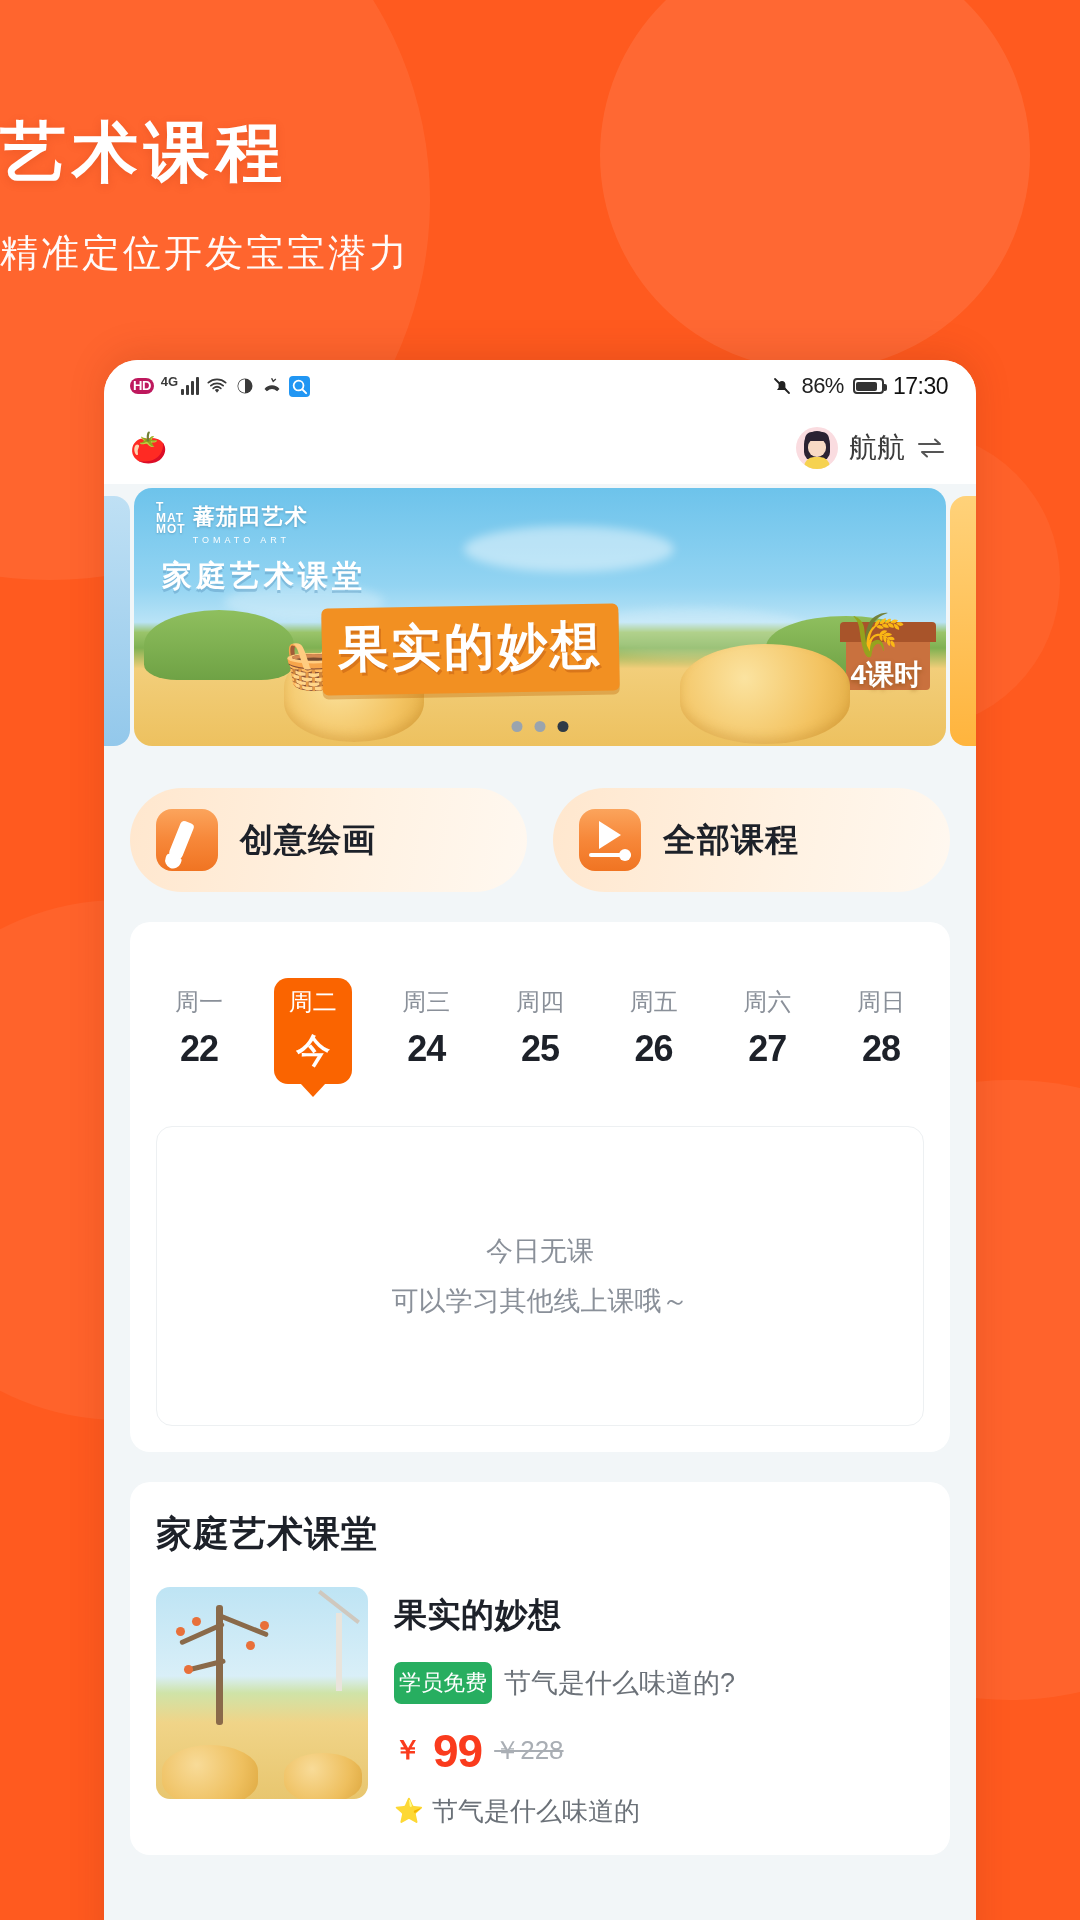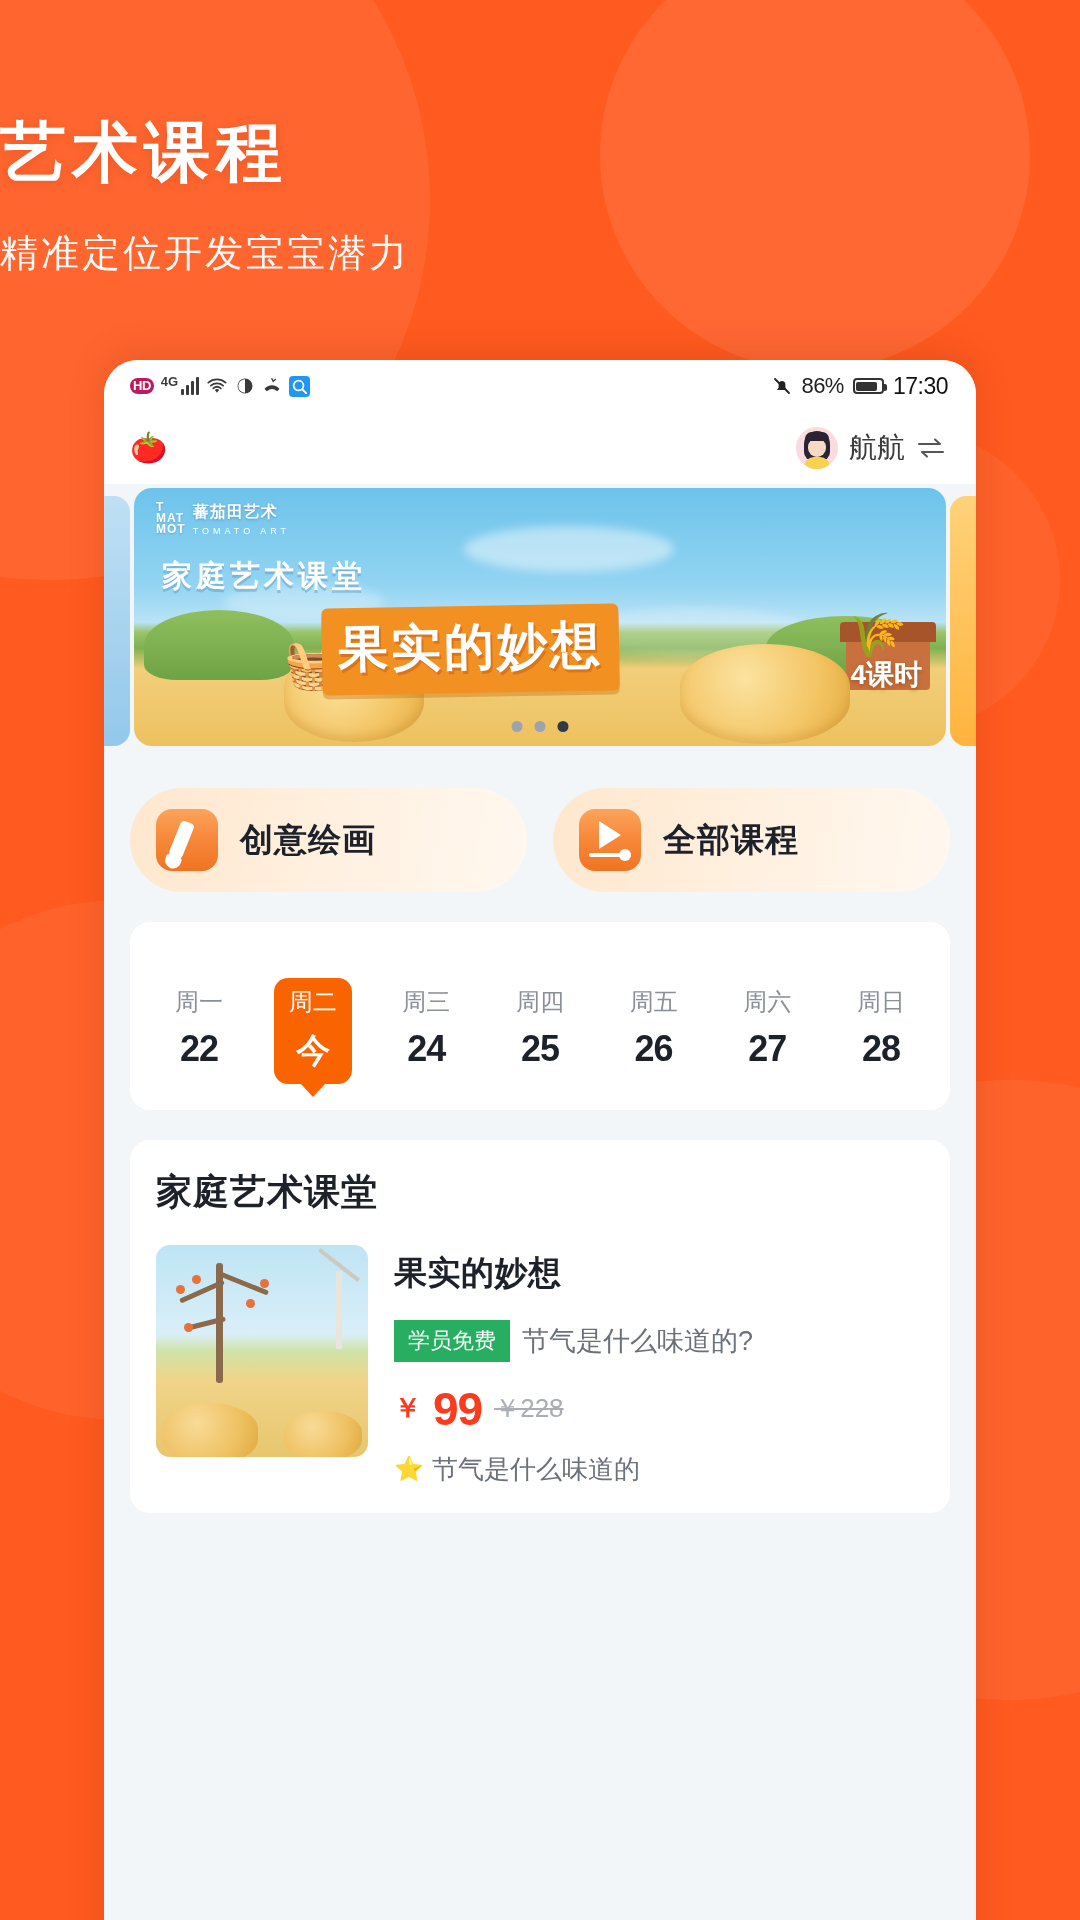--- a/index.html
+++ b/index.html
@@ -103,21 +103,21 @@
     position:absolute; left:30px; right:30px; top:0; height:258px;
     border-radius:18px; overflow:hidden;
     background:linear-gradient(180deg,#6DC3EB 0%,#93D4F2 38%,#B9E3F6 52%,#9AC46A 56%,#7FB152 62%,#F2CE7A 70%,#EDC15F 100%);
   }
   .sky-cloud { position:absolute; background:rgba(255,255,255,.45); border-radius:50%; filter:blur(5px); }
   .c1 { width:210px; height:46px; left:330px; top:38px; }
   .c2 { width:160px; height:36px; left:90px;  top:96px; opacity:.6;}
   .c3 { width:240px; height:50px; left:440px; top:120px; opacity:.5;}
   .bn-logo { position:absolute; left:22px; top:14px; display:flex; align-items:flex-start; gap:7px; }
   .bn-logo .mark { color:#fff; font-size:12px; font-weight:bold; line-height:11px; letter-spacing:1px; text-shadow:0 1px 2px rgba(0,60,90,.25);}
-  .bn-logo .zh { color:#fff; font-size:16px; font-weight:bold; letter-spacing:1px; text-shadow:0 1px 3px rgba(0,60,90,.3); }
+  .bn-logo .zh { color:#fff; font-size:22px; font-weight:bold; letter-spacing:1px; text-shadow:0 1px 3px rgba(0,60,90,.3); }
   .bn-logo .en { color:#fff; font-size:9px; letter-spacing:4px; margin-top:3px; opacity:.95; }
   .bn-sub {
     position:absolute; left:28px; top:68px; color:#fff; font-size:30px; font-weight:bold;
     letter-spacing:4px; text-shadow:0 3px 0 rgba(90,150,190,.45);
   }
   .bn-badge {
     position:absolute; left:188px; top:118px; padding:8px 16px 12px;
     background:#F29022; border-radius:6px; transform:rotate(-1deg);
     box-shadow:0 4px 0 rgba(190,100,10,.35);
   }
@@ -216,21 +216,21 @@
   .ct-mill::after{ content:""; position:absolute; left:-22px; top:-8px; width:50px; height:4px;
       background:#CFC8BE; transform:rotate(38deg); }
   .ct-hay { position:absolute; border-radius:50%/42%;
       background:radial-gradient(circle at 36% 32%,#F8DB98,#EEBF5E 62%,#DCA63D); }
   .ct-h1 { width:96px; height:62px; left:6px; bottom:-8px; }
   .ct-h2 { width:78px; height:50px; right:6px; bottom:-4px; }
   .course-info { flex:1; padding-top:6px; }
   .course-name { font-size:33px; font-weight:bold; color:#1D2129; letter-spacing:.5px; }
   .course-row2 { display:flex; align-items:center; gap:12px; margin-top:24px; }
   .tag-free {
-    background:#27AE60; color:#fff; font-size:22px; border-radius:0; padding:6px 14px; white-space:nowrap;
+    background:#27AE60; color:#fff; font-size:22px; border-radius:7px; padding:6px 5px; white-space:nowrap;
   }
   .course-desc { font-size:27px; color:#6B7178; }
   .price-row { display:flex; align-items:flex-end; gap:12px; margin-top:26px; }
   .cur { color:#FA3B1D; font-size:27px; font-weight:bold; position:relative; top:-6px; }
   .price-now { color:#FA3B1D; font-size:46px; font-weight:bold; letter-spacing:-1px; line-height:.95; }
   .price-old { color:#A9AEB4; font-size:26px; text-decoration:line-through; position:relative; top:-6px; }
   .note-row { display:flex; align-items:center; gap:8px; margin-top:20px; }
   .note-row .star { font-size:24px; }
   .note-row .txt { font-size:26px; color:#6B7178; }
 </style>
@@ -408,20 +408,24 @@
       <div class="day">
         <div class="dw">周六</div>
         <div class="dn">27</div>
       </div>
       <div class="day">
         <div class="dw">周日</div>
         <div class="dn">28</div>
       </div>
     </div>
 
+    <div id="empty">
+      <div>今日无课</div>
+      <div>可以学习其他线上课哦～</div>
+    </div>
   </div>
 
   <div class="card">
     <div class="card-head">
       <span class="card-title">家庭艺术课堂</span>
     </div>
 
     <div class="course">
       <div class="course-thumb">
         <i class="ct-mill"></i>

